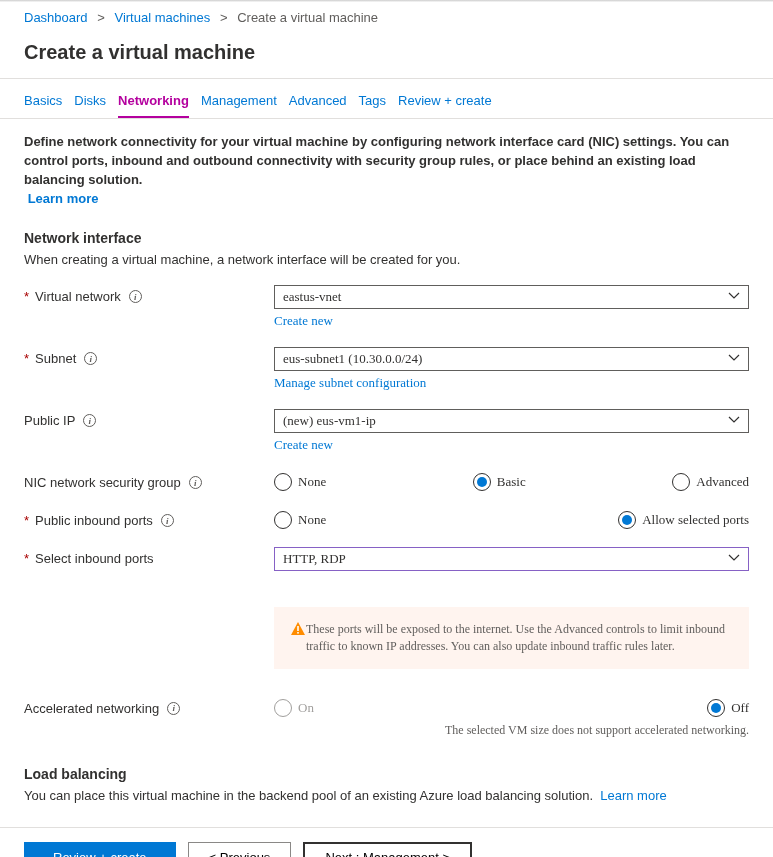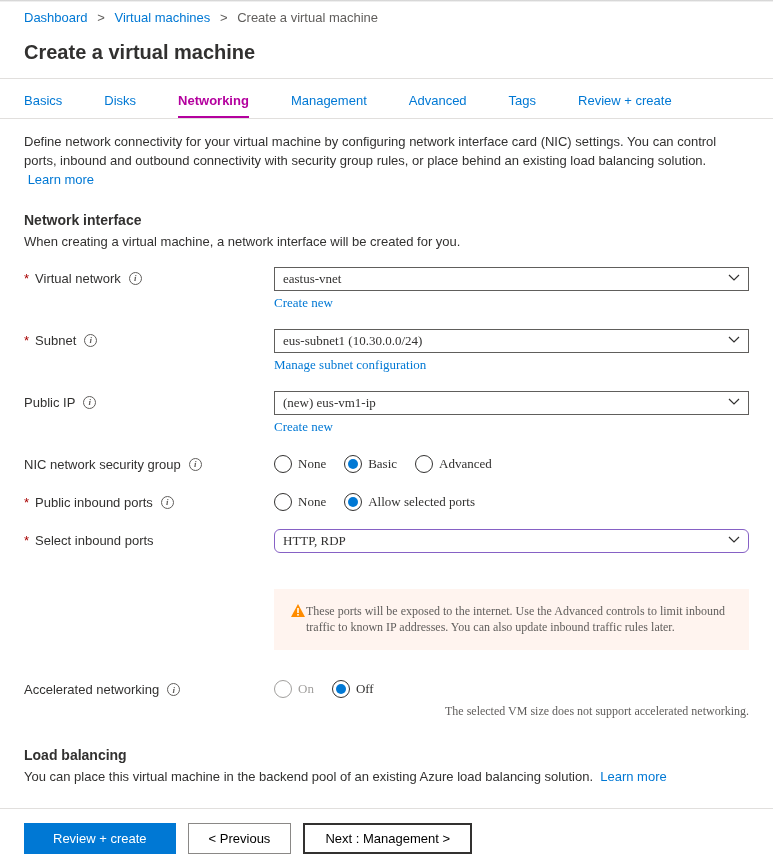--- a/index.html
+++ b/index.html
@@ -3,37 +3,37 @@
 <meta charset="utf-8">
 <style>
 * { box-sizing: border-box; margin: 0; padding: 0; }
 body { font-family: "Segoe UI", Arial, sans-serif; font-size: 13px; color: #323130; background: #fff; width: 773px; }
 .top-border { height: 2px; background: linear-gradient(#ccc, #fafafa); }
 .breadcrumb { padding: 8px 24px; font-size: 13px; color: #605e5c; }
 .breadcrumb a { color: #0078d4; text-decoration: none; }
 .breadcrumb .sep { color: #605e5c; margin: 0 6px; }
 .page-title { font-size: 20px; font-weight: 600; padding: 8px 24px 14px; }
 hr.thin { border: none; border-top: 1px solid #e1dfdd; }
-.tabs { display: flex; gap: 42px; padding: 14px 24px 0; border-bottom: 1px solid #e1dfdd; margin: 0 0 14px 0; }
+.tabs { display: flex; gap: 12px; padding: 14px 24px 0; border-bottom: 1px solid #e1dfdd; margin: 0 0 14px 0; }
 .tab { color: #0078d4; padding-bottom: 8px; cursor: pointer; font-size: 13px; }
 .tab.active { color: #b4009e; border-bottom: 2px solid #b4009e; font-weight: 600; text-align: center; }
 .content { padding: 0 24px; }
-.desc { line-height: 1.45; color: #323130; }
+.desc { line-height: 1.45; color: #323130; font-weight: bold; }
 .learn { color: #0078d4; text-decoration: none; }
 .section-heading { font-weight: 600; margin-top: 22px; margin-bottom: 6px; font-size: 14px; }
 .field-row { display: flex; align-items: flex-start; margin-top: 18px; }
 .field-label { width: 250px; padding-top: 4px; font-size: 13px; display: flex; align-items: center; gap: 4px; }
 .req { color: #a80000; margin-right: 2px; }
 .info-icon { display: inline-flex; align-items: center; justify-content: center; width: 13px; height: 13px; border: 1px solid #605e5c; border-radius: 50%; font-size: 9px; font-weight: bold; color: #605e5c; margin-left: 4px; font-family: Georgia, serif; font-style: italic; }
 .field-control { flex: 1; max-width: 478px; font-family: Liberation Serif, serif; }
 .select { width: 100%; border: 1px solid #605e5c; padding: 4px 28px 4px 8px; font-size: 13px; height: 24px; background: #fff; position: relative; display: flex; align-items: center; cursor: pointer; }
-.select.purple { border-color: #8661c5; border-radius: 6px; }
+.select.purple { border-color: #8661c5; }
 .select .chev { position: absolute; right: 8px; top: 4px; }
 .link { color: #0078d4; font-size: 13px; text-decoration: none; display: inline-block; margin-top: 4px; cursor: pointer; }
-.radio-group { display: flex; gap: 18px; align-items: center; padding-top: 2px; }
+.radio-group { display: flex; gap: 18px; align-items: center; padding-top: 2px; justify-content: space-between; }
 .radio { display: flex; align-items: center; gap: 6px; cursor: pointer; }
 .radio .circle { width: 18px; height: 18px; border: 1px solid #323130; border-radius: 50%; display: flex; align-items: center; justify-content: center; }
 .radio.disabled .circle { border-color: #a19f9d; }
 .radio.checked .dot { width: 10px; height: 10px; background: #0078d4; border-radius: 50%; }
 .radio.disabled .lbl { color: #a19f9d; }
 .warn-box { background: #fff4ef; border: 0; padding: 14px 16px; margin-top: 18px; display: flex; font-size: 12px; color: #605e5c; line-height: 1.4; }
 .warn-icon { color: #d83b01; flex-shrink: 0; }
 .note-right { text-align: right; font-size: 12px; color: #605e5c; margin-top: 6px; }
 .footer { border-top: 1px solid #e1dfdd; padding: 14px 24px; display: flex; gap: 12px; margin-top: 24px; }
 .btn { font-size: 13px; padding: 6px 20px; cursor: pointer; background: #fff; border: 1px solid #8a8886; }

